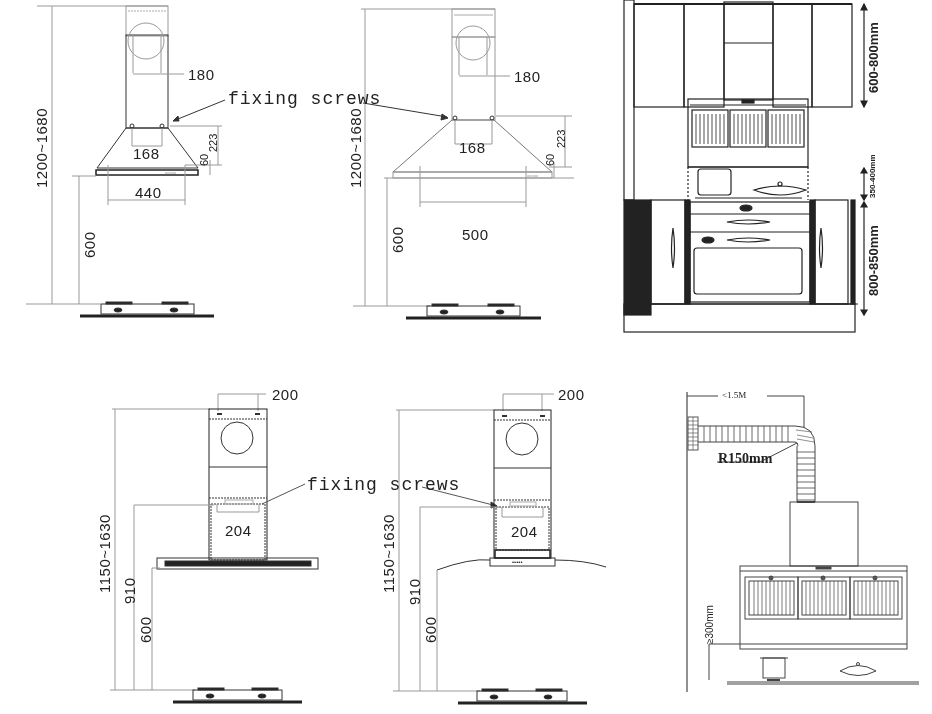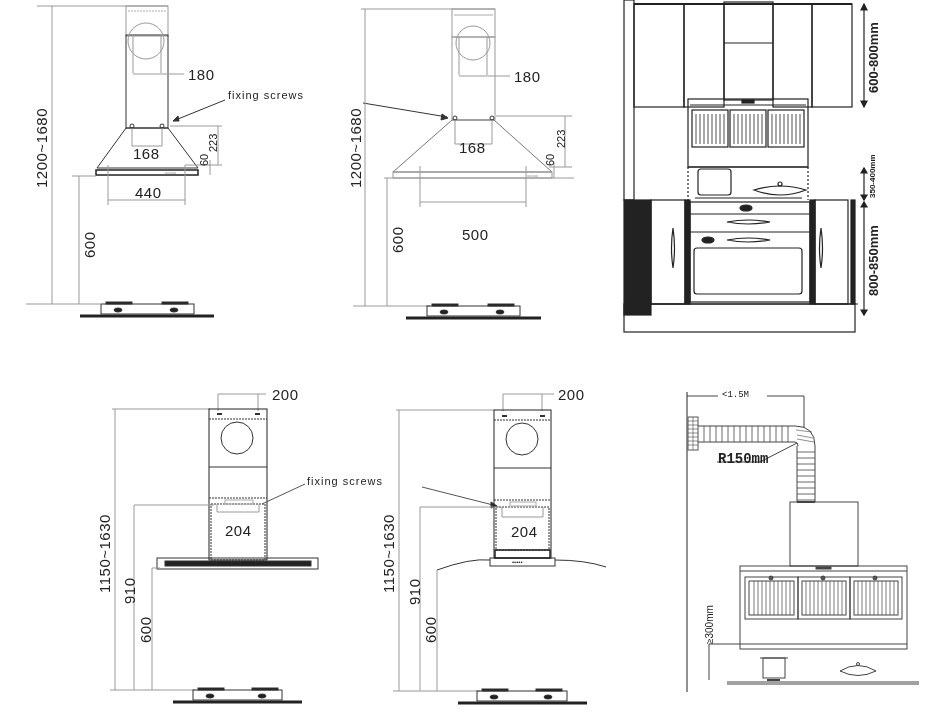--- a/index.html
+++ b/index.html
@@ -2,25 +2,25 @@
 <html><head>
 <meta charset="utf-8">
 <style>
   html, body { margin:0; padding:0; background:#ffffff; }
   body { width:932px; height:714px; position:relative; overflow:hidden;
          font-family:"Liberation Sans", sans-serif; }
   svg { position:absolute; left:0; top:0; }
   .lbl { position:absolute; color:#222; font-family:"Liberation Sans", sans-serif; white-space:nowrap; line-height:1; }
   .dim { font-size:15px; letter-spacing:0.5px; }
   .dimS { font-size:11px; }
-  .note { font-size:11px; letter-spacing:1px; font-family:Liberation Sans, sans-serif; }
+  .note { font-size:18px; letter-spacing:1px; font-family:Liberation Mono, monospace; }
   .vert { transform-origin:0 0; transform:rotate(-90deg); }
   .bold { font-weight:bold; }
   .tiny { font-size:10px; }
-  .mono { font-family:Liberation Mono, monospace;text-align:right; }
+  .mono { font-family:Liberation Serif, serif;text-align:right; }
 </style>
 </head>
 <body>
 
 <svg width="932" height="714" viewBox="0 0 932 714">
   <g fill="none" stroke="#333" stroke-width="1">
 
     <g>
       <line x1="37" y1="6" x2="168" y2="6" stroke="#999"></line>
       <line x1="52" y1="6" x2="52" y2="304" stroke="#999"></line>

